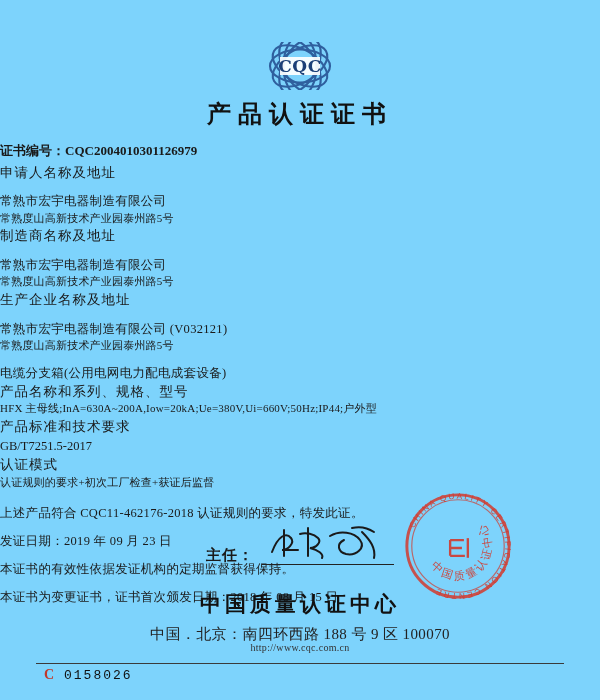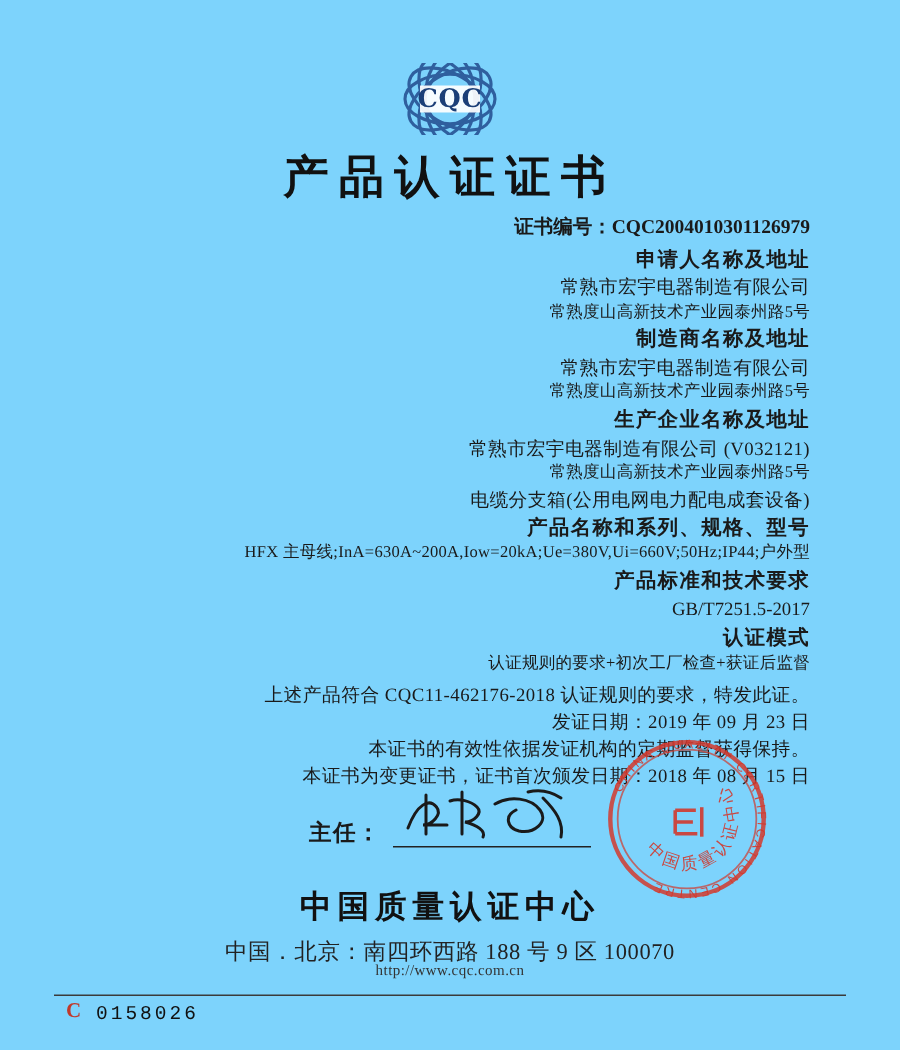--- a/index.html
+++ b/index.html
@@ -35,47 +35,48 @@
 
   
   .cert-title {
     position: absolute;
     top: 98px;
     left: 0;
     width: 600px;
     text-align: center;
     font-family: "DejaVu Serif", serif;
     font-weight: bold;
-    font-size: 30px;
+    font-size: 24px;
     letter-spacing: 7px;
     color: #111;
   }
 
   
   .body-block {
     position: absolute;
     top: 142px;
     left: 0;
     width: 540px;
-    text-align: right;
+    text-align: left;
   }
   .line {
     display: block;
     line-height: 1.45;
     white-space: nowrap;
   }
   .lbl {
-    font-weight: bold;
+    font-weight: normal;
     font-size: 13.5px;
     letter-spacing: 1px;
     margin-top: 0;
   }
   .val {
     font-size: 12.5px;
     letter-spacing: 0.3px;
+    margin-top: 10px;
   }
   .val-sm {
     font-size: 11px;
     letter-spacing: 0.2px;
   }
   .val-mono {
     font-size: 12.5px;
     font-family: "Liberation Serif", serif;
   }
   .certno {

